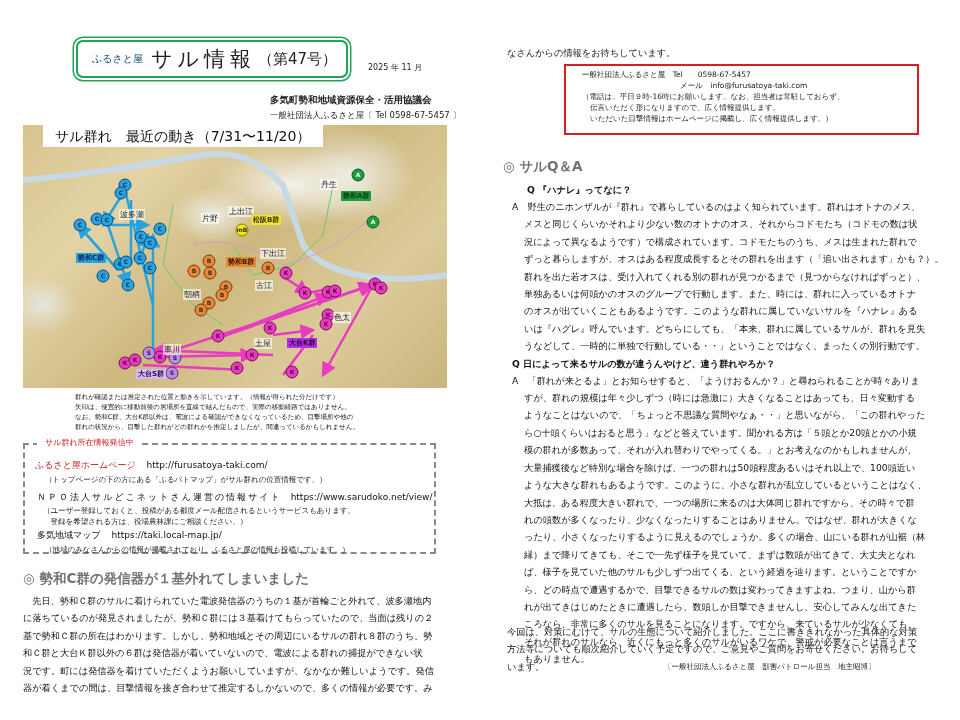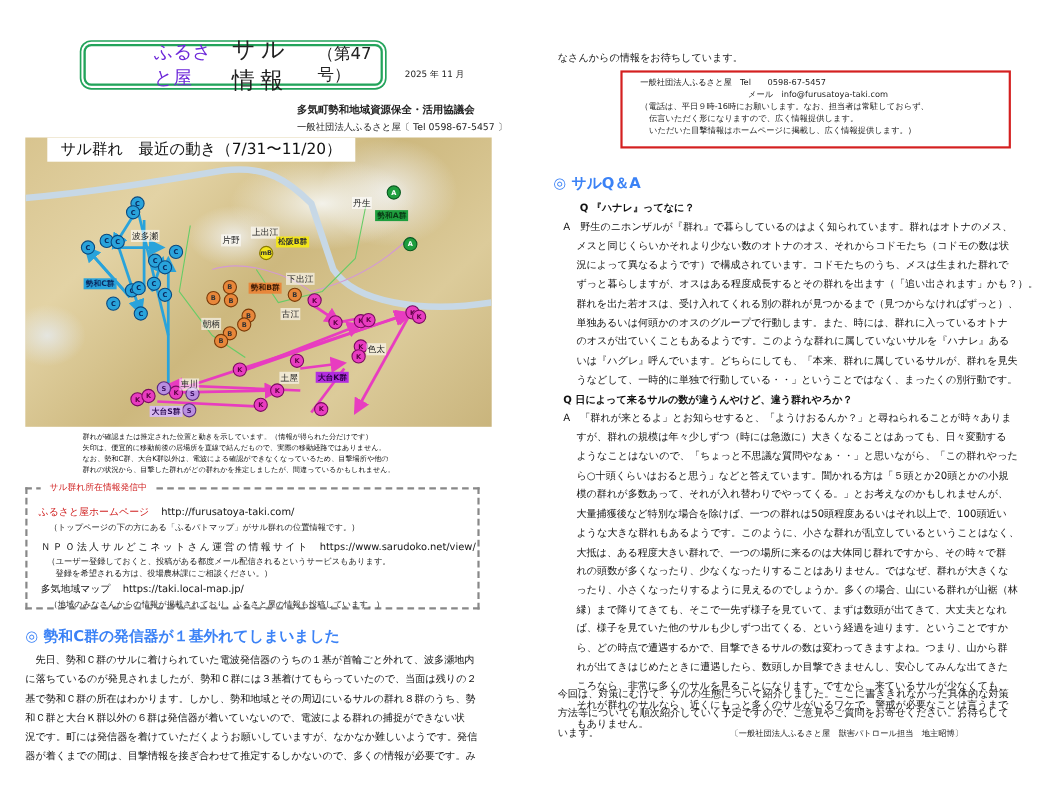--- a/index.html
+++ b/index.html
@@ -8,21 +8,21 @@
 
   .abs { position: absolute; }
 
   
   .title-box {
     left: 76px; top: 40px; width: 272px; height: 38px;
     border: 2px solid #22a35a; border-radius: 7px;
     box-shadow: 0 0 0 2px #fff, 0 0 0 3.5px #22a35a;
     display: flex; align-items: center; padding-left: 14px;
   }
-  .title-small { font-size: 17px; color: #6d28d9; margin-left: 48px; }
+  .title-small { font-size: 10px; color: #0c4a6e; }
   .title-big { font-size: 21px; color: #222; letter-spacing: 5px; margin-left: 8px; }
   .title-issue { font-size: 15px; color: #222; margin-left: 2px; }
   .date { left: 368px; top: 62px; font-size: 8px; color: #222; }
   .org1 { left: 270px; top: 94px; font-size: 9.5px; font-weight: bold; color: #222; }
   .org2 { left: 270px; top: 110px; font-size: 8.5px; color: #222; }
 
   
   .map {
     left: 23px; top: 125px; width: 424px; height: 263px;
     background:
@@ -49,21 +49,21 @@
     border: 2px dashed #888;
   }
   .info-head {
     position: absolute; left: 12px; top: -8px; background: #fff; padding: 0 8px;
     font-size: 8px; color: #d02020;
   }
   .info-line { position: absolute; font-size: 9px; color: #111; white-space: nowrap; }
   .info-note { position: absolute; font-size: 7.5px; color: #222; white-space: nowrap; }
   .red { color: #d02020; }
 
-  .section-title { font-size: 13.5px; font-weight: bold; color: #3b82f6; }
+  .section-title { font-size: 13.5px; font-weight: bold; color: #737373; }
   .body-text { font-size: 9.2px; line-height: 17.4px; color: #111; }
 
   
   .contact-box {
     left: 564px; top: 64px; width: 355px; height: 71px;
     border: 2px solid #d42020;
     font-size: 7.5px; color: #222; line-height: 11px; padding: 3px 0 0 16px;
   }
   .qa-q { font-size: 9.2px; font-weight: bold; color: #111; }
   .qa-a { font-size: 9.2px; line-height: 17.4px; color: #111; }

